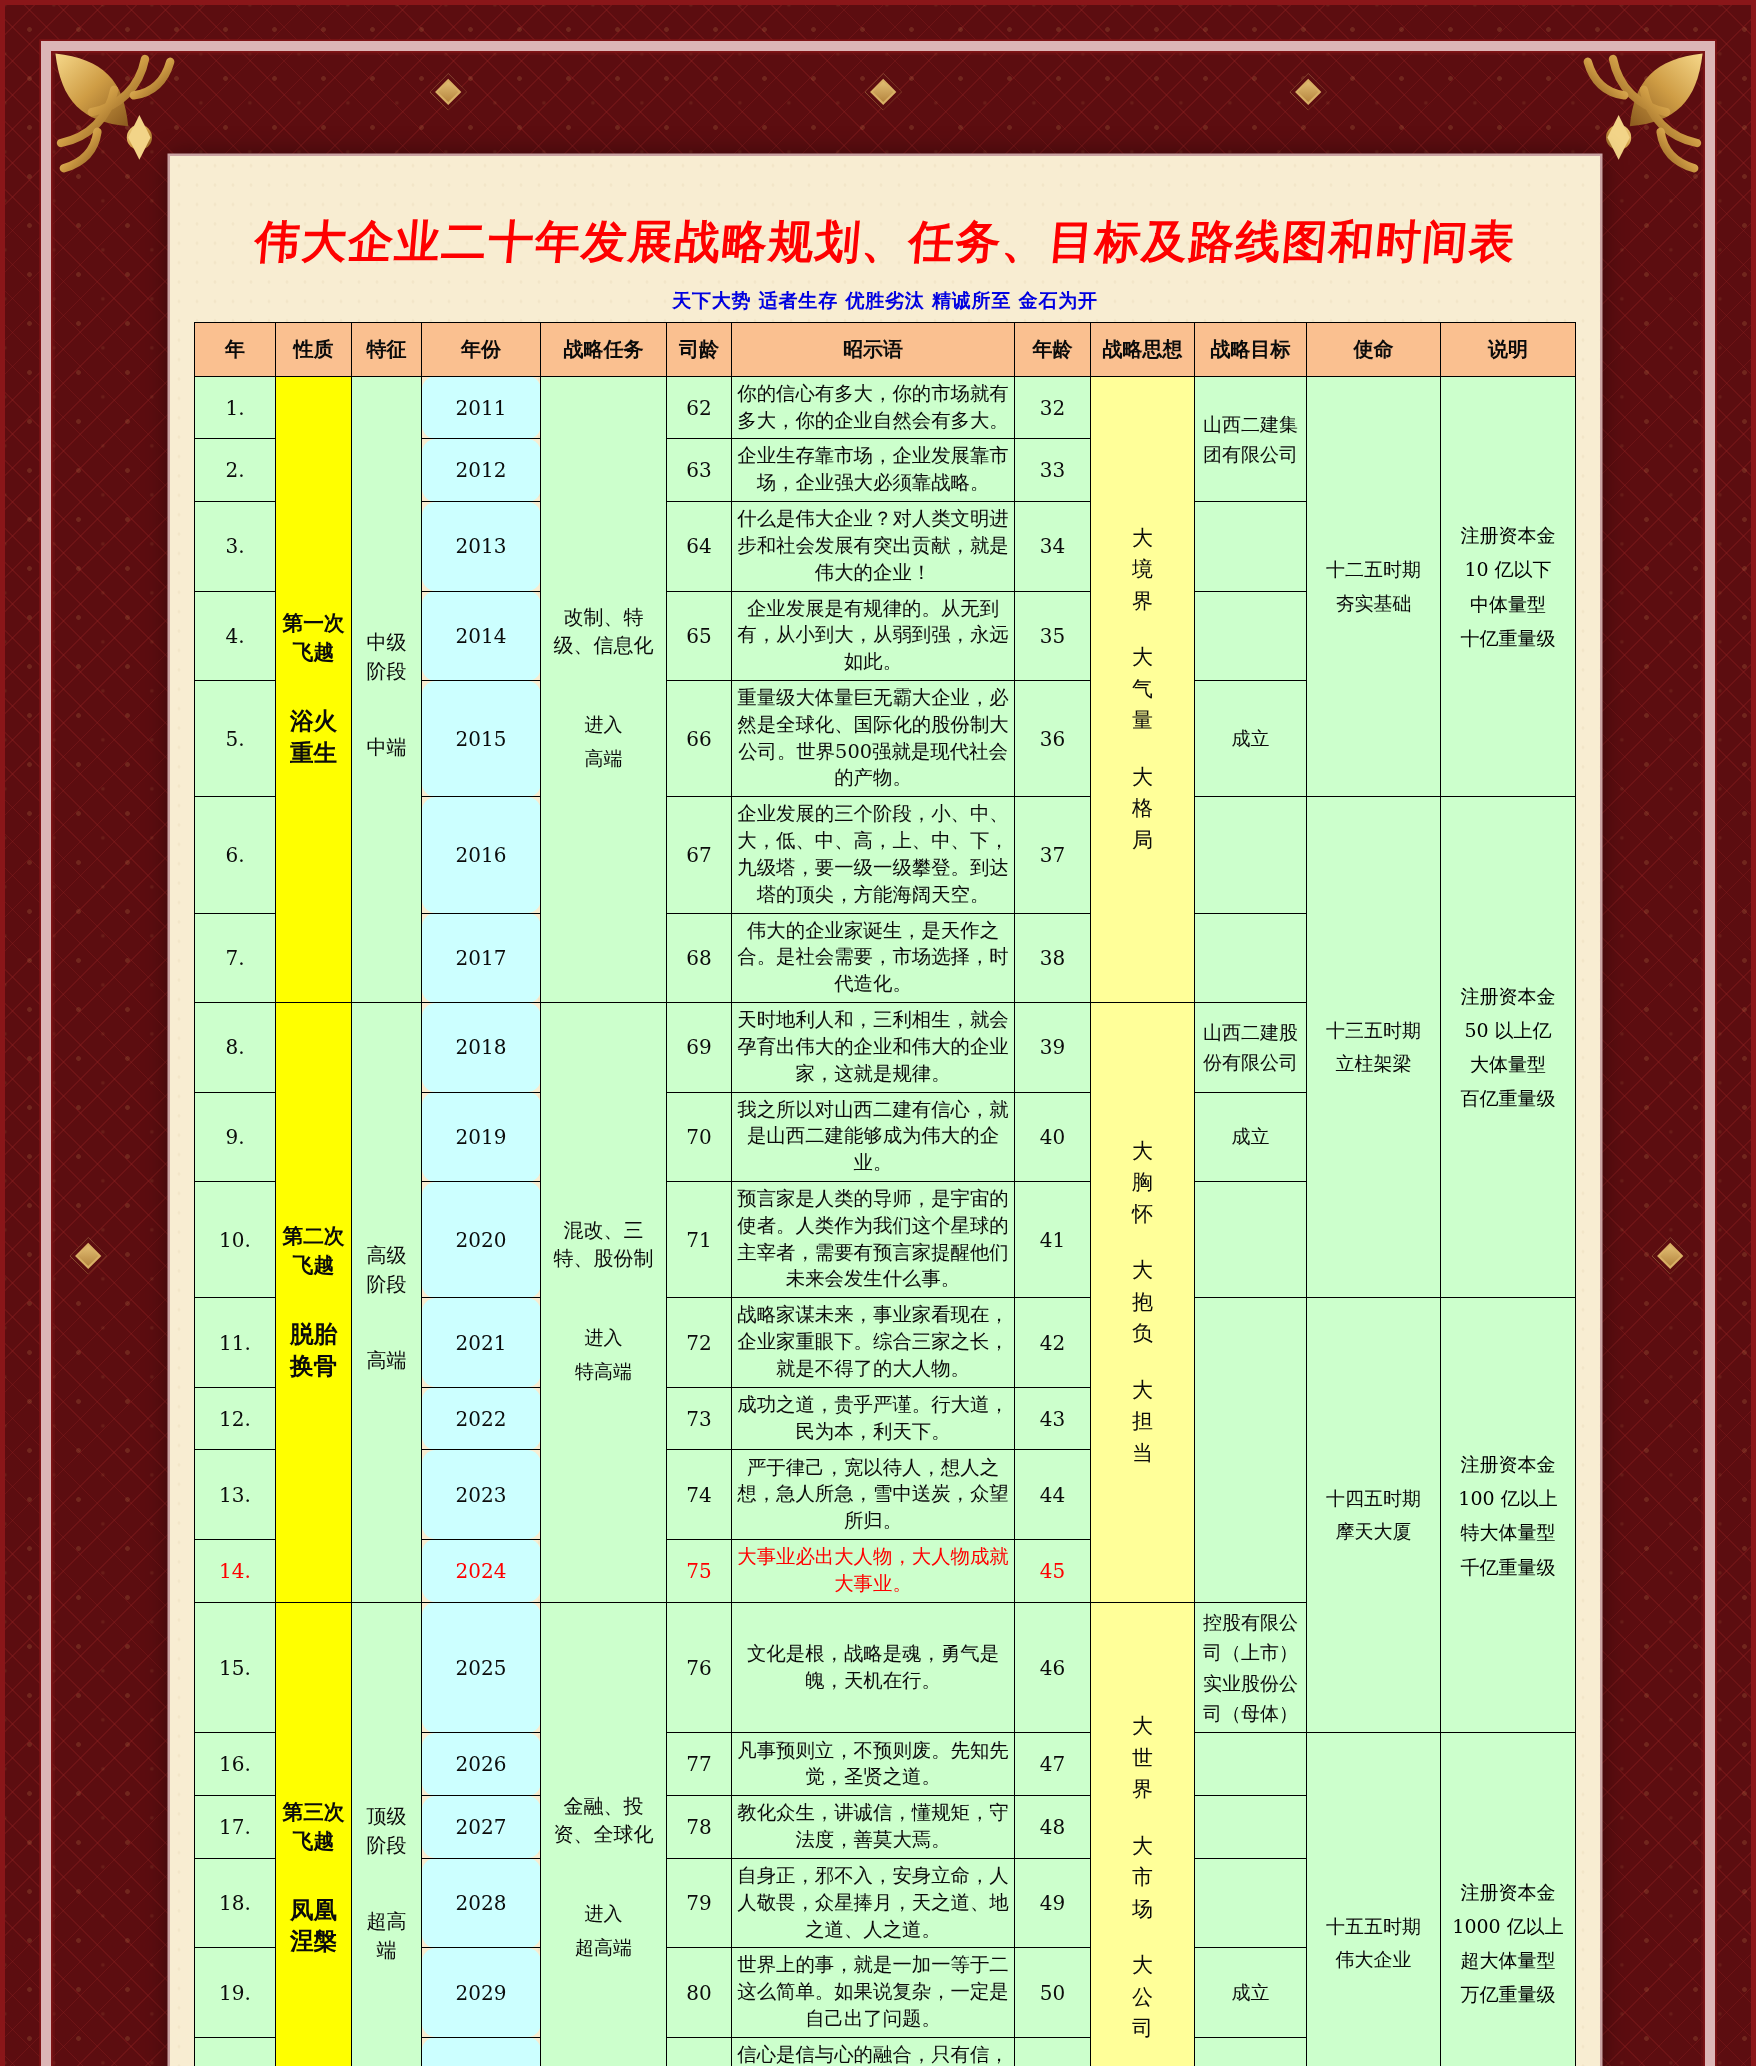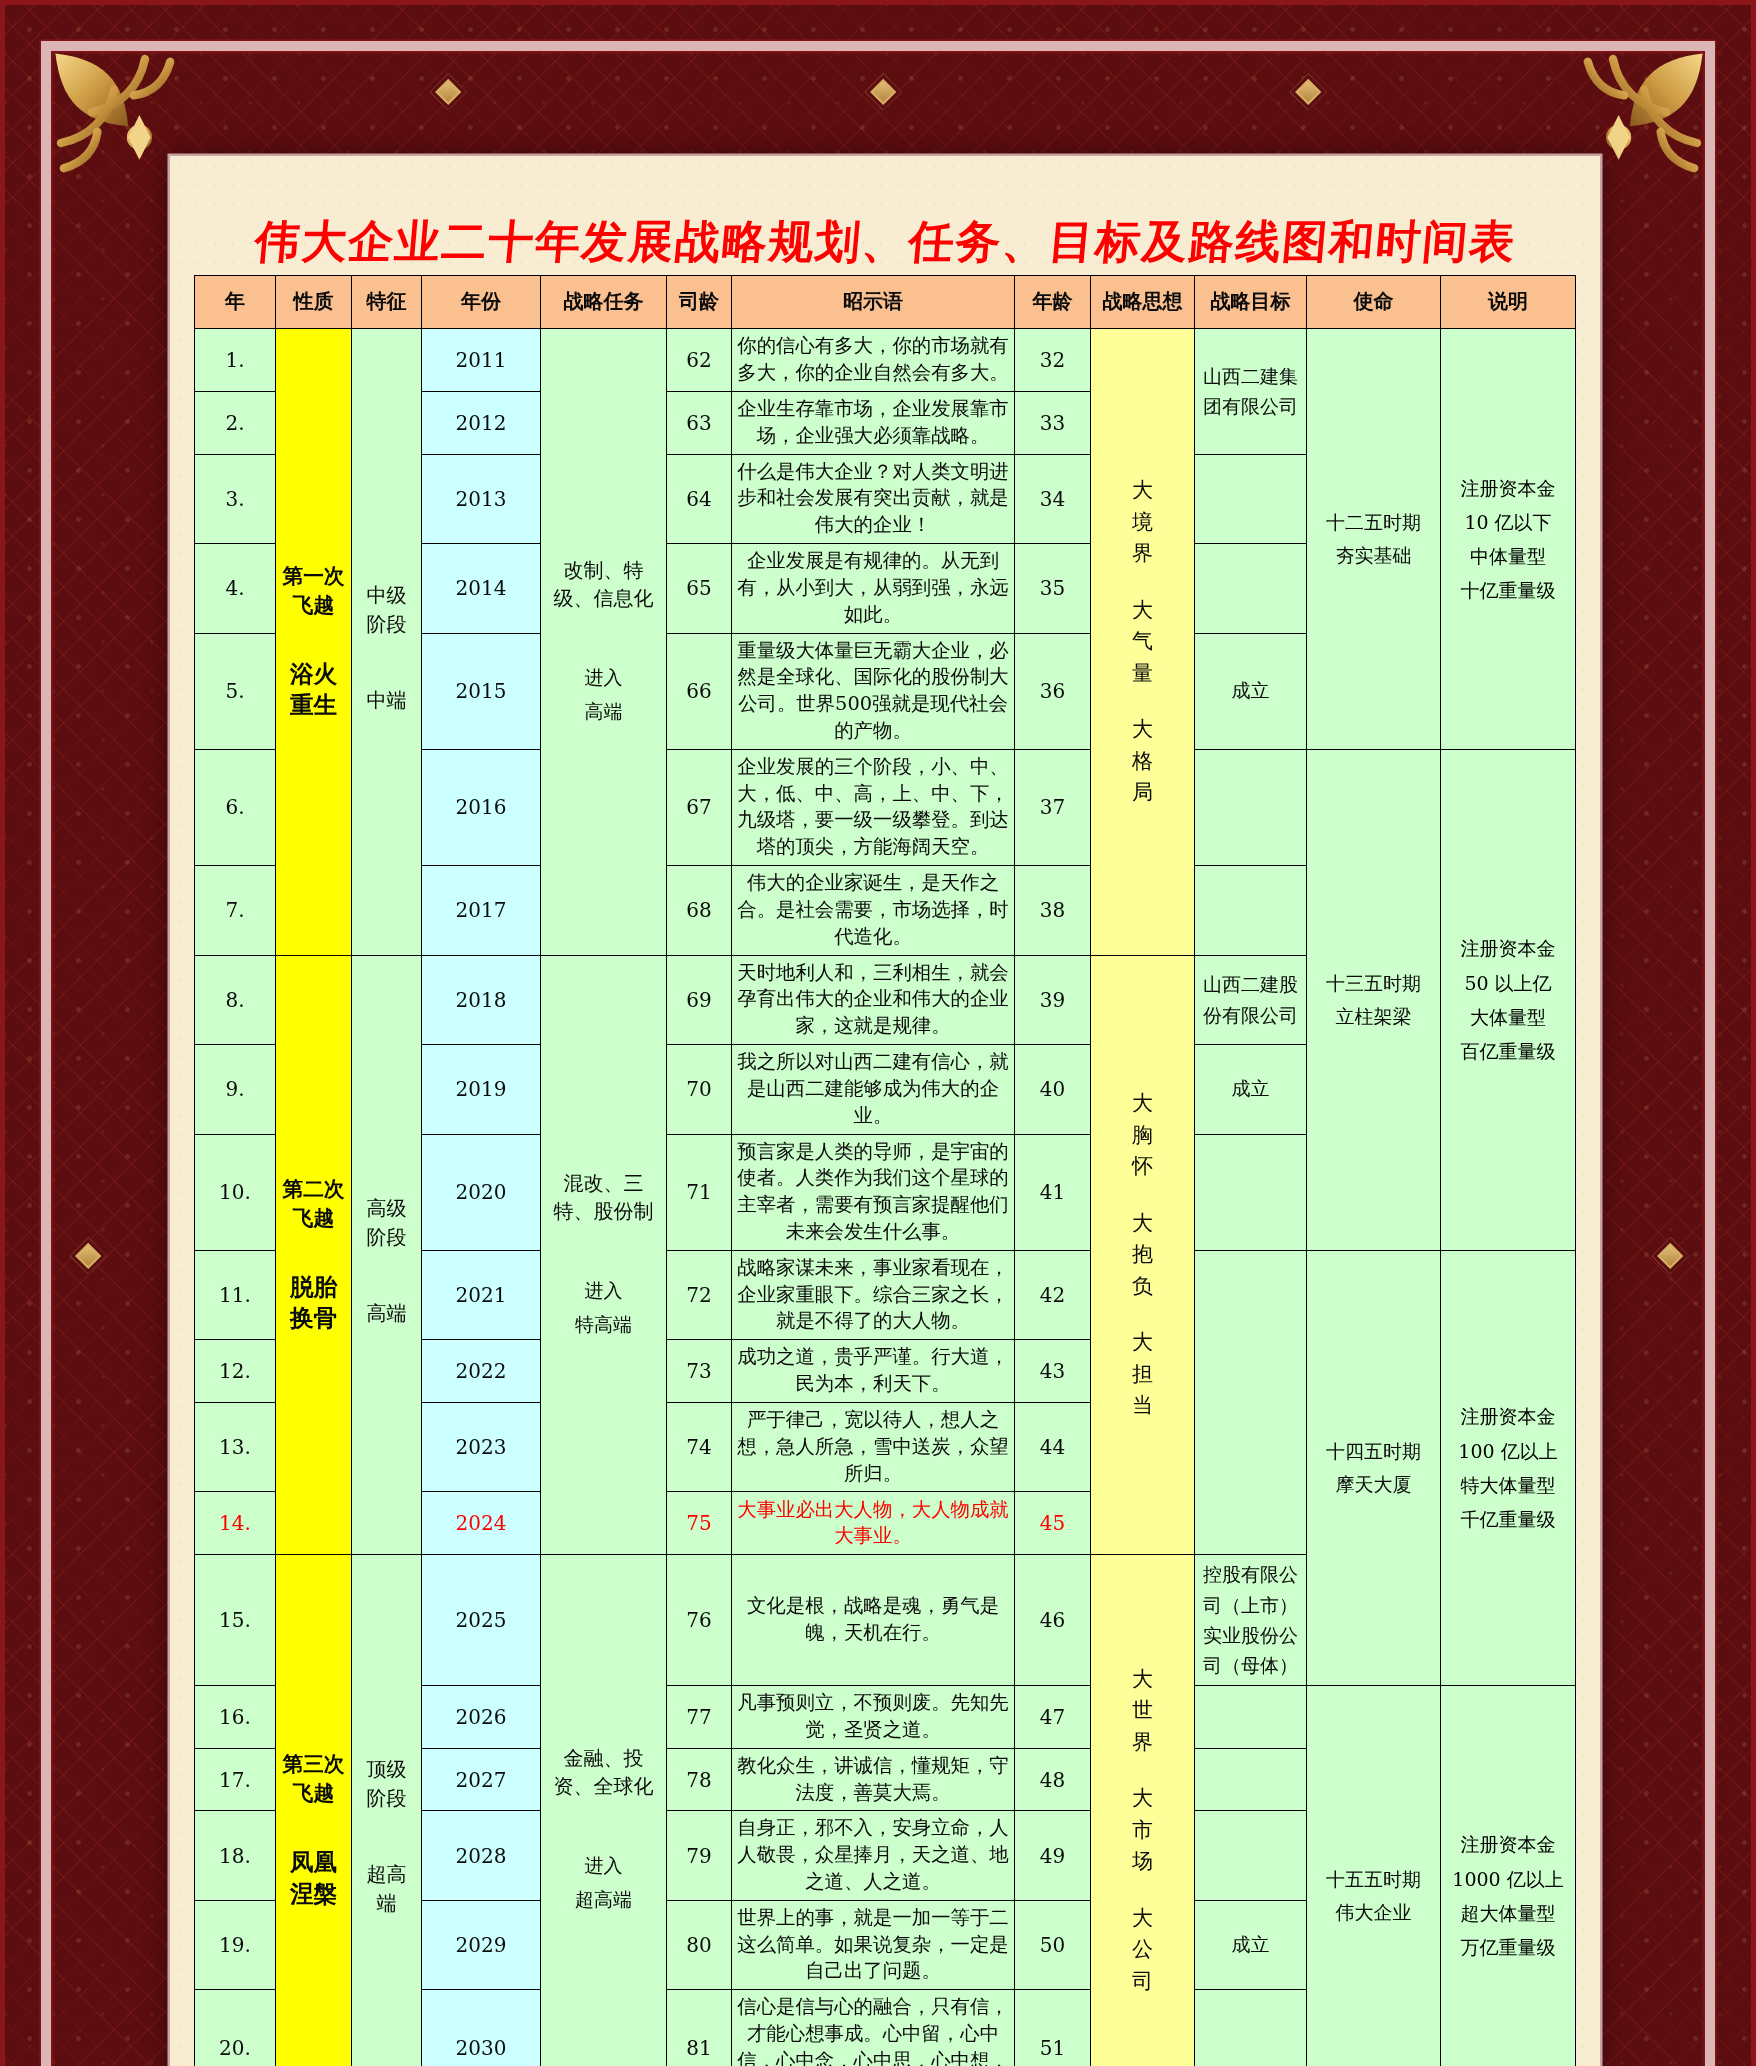--- a/index.html
+++ b/index.html
@@ -33,21 +33,21 @@
     box-shadow:0 0 0 2.5px #caa3a3, 0 0 25px rgba(0,0,0,.45);}
   .title{margin:61px 16.5px 0;text-align:center;color:#FE0000;font-weight:bold;
     font-size:45px;letter-spacing:1.7px;transform:skewX(-5deg);line-height:1.1;}
   .subtitle{margin-top:21.5px;text-align:center;color:#0000E0;font-weight:bold;font-size:19px;letter-spacing:0.8px;}
 
   table.strategy{border-collapse:collapse;margin:8.3px auto 0;width:1382px;table-layout:fixed;font-size:19px;color:#0b0b0b;}
   table.strategy th{background:#FAC090;font-family:"DejaVu Sans","Liberation Sans",sans-serif;
     font-weight:bold;font-size:20px;height:49px;border:1.2px solid #000;padding:1.7px;}
   table.strategy td{border:1.2px solid #000;text-align:center;vertical-align:middle;padding:4.1px 3.3px;}
   .bg-green{background:#CCFFCC;}
-  .bg-cyan{background:#CCFFFF;}
+  .bg-cyan{background:#CCFFFF;border-radius:14px;}
   .bg-yellow{background:#FFFF00;}
   .bg-lyellow{background:#FFFF99;}
   td.motto{text-align:justify;padding:4.1px 7.4px;line-height:1.38;font-size:19.4px;}
   td.numcell{font-size:20px;}
   .red, .red *{color:#FF0000 !important;}
   .nature-top{font-family:"DejaVu Sans","Liberation Sans",sans-serif;font-weight:bold;font-size:20.7px;
     width:3em;margin:0 auto;word-break:break-all;line-height:1.4;}
   .nature-bottom{font-family:"DejaVu Sans","Liberation Sans",sans-serif;font-weight:bold;font-size:23.6px;
     width:2em;margin:39px auto 0;word-break:break-all;line-height:1.35;}
   .trait-top{width:2em;margin:12px auto;word-break:break-all;line-height:1.45;font-size:20px;}
@@ -110,20 +110,21 @@
   <div class="gem" style="top:1238px;left:70px;"></div>
   <div class="gem" style="top:1238px;right:68px;"></div>
   <div class="gem" style="top:74px;left:430px;"></div>
   <div class="gem" style="top:74px;right:430px;"></div>
   
   
 
   <div class="page">
 
     <div class="title">伟大企业二十年发展战略规划、任务、目标及路线图和时间表</div>
+    <div class="subtitle">天下大势 适者生存 优胜劣汰 精诚所至 金石为开</div>
 
     <table class="strategy">
       <colgroup>
         <col style="width:81px">
           <col style="width:76px">
           <col style="width:70px">
           <col style="width:119px">
         <col style="width:126px">
           <col style="width:65px">
           <col style="width:283px">

